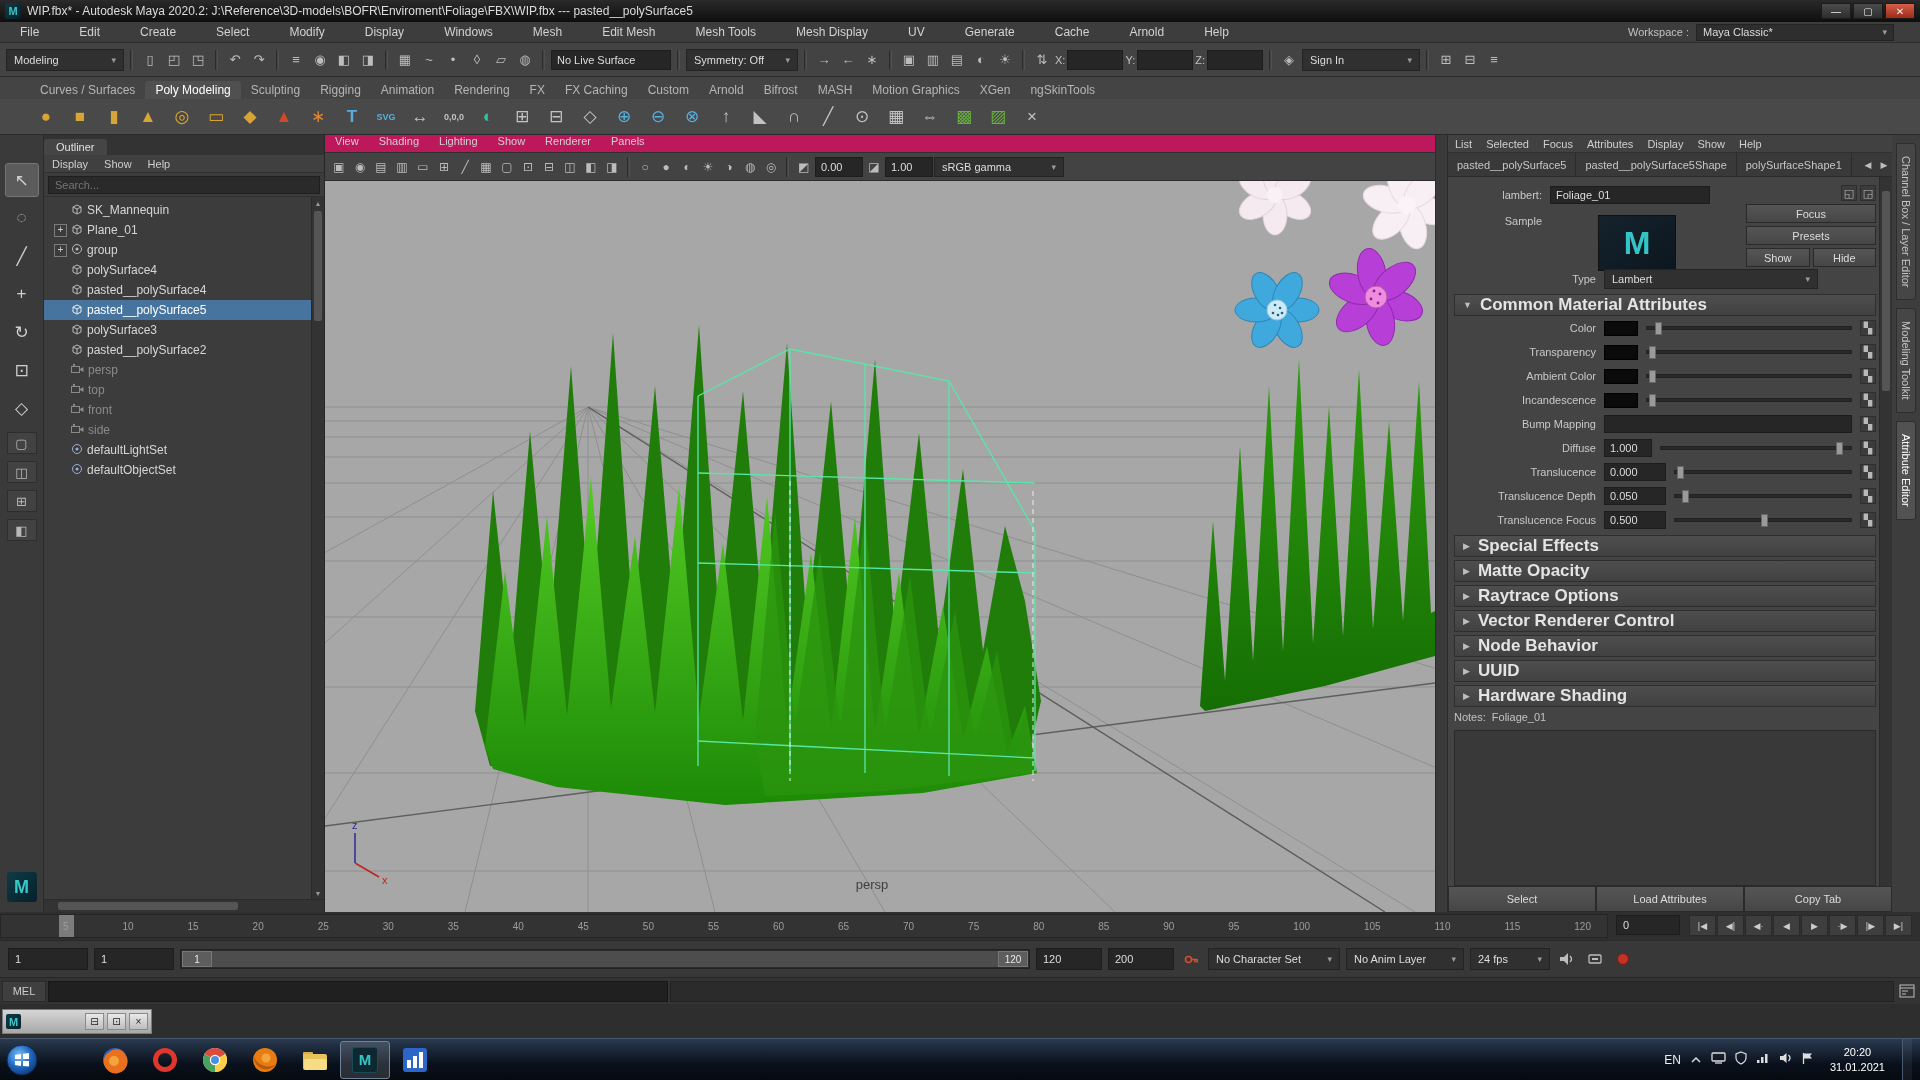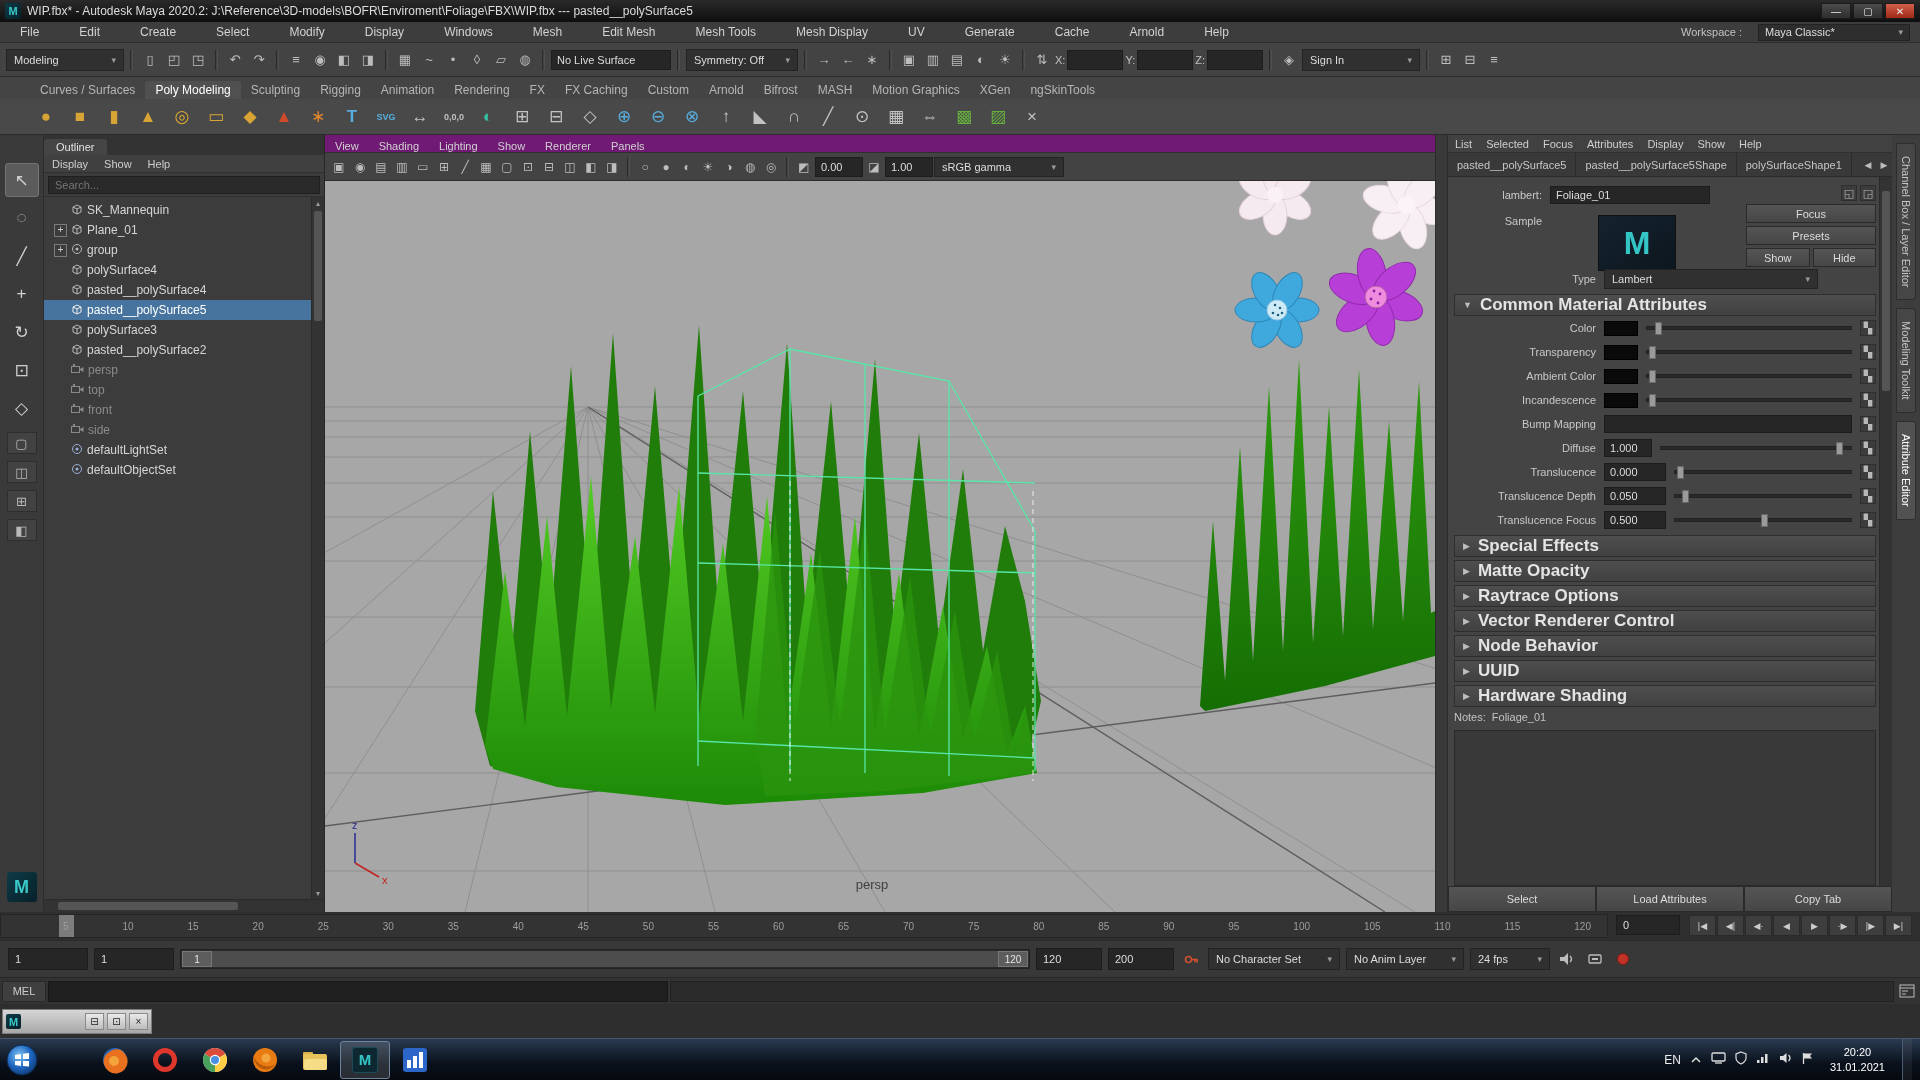--- a/index.html
+++ b/index.html
@@ -8,21 +8,21 @@
 
 .titlebar{position:absolute;left:0;top:0;width:100%;height:22px;background:linear-gradient(#2a2a2a,#0e0e0e);display:flex;align-items:center;gap:6px;padding:0 5px}
 .ttl{color:#dcdcdc;font-size:12px;white-space:nowrap}
 .mlogo{width:16px;height:16px;background:linear-gradient(135deg,#0e3b46,#06202a);color:#3ac8c8;font-weight:bold;font-size:11px;display:flex;align-items:center;justify-content:center;border-radius:2px;flex:none}
 .winbtns{margin-left:auto;display:flex;gap:2px}
 .winbtn{width:30px;height:16px;display:flex;align-items:center;justify-content:center;font-size:10px;color:#eee;background:linear-gradient(#4b4b4b,#2e2e2e);border:1px solid #1b1b1b}
 .winbtn.close{background:linear-gradient(#d2604a,#9e2918)}
 
 .menubar{position:absolute;left:0;top:22px;width:100%;height:21px;background:#3d3d3d;border-bottom:1px solid #2d2d2d;display:flex;align-items:center}
 .menu-item{padding:0 20px;height:100%;display:flex;align-items:center;font-size:12px;color:#d2d2d2}
-.workspace{margin-left:auto;display:flex;align-items:center;gap:16px;padding-right:10px;color:#c6c6c6}
+.workspace{margin-left:auto;display:flex;align-items:center;gap:7px;padding-right:26px;color:#c6c6c6}
 .ws-dd{display:flex;align-items:center;gap:18px;background:#2e2e2e;border:1px solid #232323;height:17px;padding:0 6px;font-size:11px;color:#ddd}
 .car{color:#9c9c9c;font-size:9px}
 
 .statusline{position:absolute;left:0;top:43px;width:100%;height:34px;background:#434343;border-bottom:1px solid #2c2c2c;display:flex;align-items:center;padding:0 6px;gap:2px}
 .dd{display:flex;align-items:center;gap:10px;background:#303030;border:1px solid #232323;height:22px;padding:0 7px;font-size:11px;color:#ddd}
 .sep{width:3px;height:20px;border-left:1px solid #2b2b2b;border-right:1px solid #4f4f4f;margin:0 4px}
 .ic{width:22px;height:22px;display:flex;align-items:center;justify-content:center;color:#bdbdbd;font-size:13px}
 .fld{background:#262626;border:1px solid #1d1d1d;height:20px;display:flex;align-items:center;padding:0 5px;color:#ddd;font-size:11px}
 .lbl{font-size:11px;color:#c2c2c2}
 
@@ -60,21 +60,21 @@
 .ol-row.muted .ol-lab{color:#8b8b8b}
 .ol-row.sel .ol-lab{color:#fff}
 .vscroll{position:absolute;right:0;top:0;bottom:0;width:13px;background:#333;border-left:1px solid #2a2a2a}
 .vscroll .sa{position:absolute;left:0;width:100%;height:12px;display:flex;align-items:center;justify-content:center;font-size:7px;color:#999}
 .vscroll .sa.dn{bottom:0}
 .vscroll .th{position:absolute;left:2px;right:2px;top:14px;height:110px;background:#555;border-radius:2px}
 .hscroll{height:13px;background:#333;border-top:1px solid #2a2a2a;position:relative}
 .hscroll .th{position:absolute;top:2px;bottom:2px;left:14px;width:180px;background:#555;border-radius:2px}
 
 .viewport{position:absolute;left:325px;top:0;width:1110px;height:100%;background:#3f3f3f}
-.vp-menus{height:18px;display:flex;align-items:flex-end;background:#701a75;border-bottom:1px solid #2f2f2f}
+.vp-menus{height:18px;display:flex;align-items:flex-start;background:#be185d;border-bottom:1px solid #2f2f2f}
 .vp-menus span{padding:0 10px;font-size:11px;color:#d0d0d0}
 .vp-toolbar{height:28px;display:flex;align-items:center;background:#434343;border-bottom:1px solid #2c2c2c;padding:0 4px;gap:1px}
 .vp-toolbar .ic{width:20px;height:20px;font-size:12px}
 .vp-canvas{position:absolute;left:0;top:46px;width:1110px;height:731px;background:#a7a7a7}
 
 .splitter{position:absolute;left:1435px;top:0;width:13px;height:100%;background:#3a3a3a;border-left:1px solid #2b2b2b;border-right:1px solid #2b2b2b}
 .ae{position:absolute;left:1448px;top:0;width:444px;height:100%;background:#444;display:flex;flex-direction:column}
 .ae-menus{height:18px;display:flex;align-items:center;background:#414141;border-bottom:1px solid #303030}
 .ae-menus span{padding:0 7px;font-size:11px;color:#cfcfcf}
 .ae-tabs{height:24px;display:flex;align-items:center;background:#393939;border-bottom:1px solid #2a2a2a}
@@ -168,21 +168,21 @@
     <span class="menu-item">Edit Mesh</span>
     <span class="menu-item">Mesh Tools</span>
     <span class="menu-item">Mesh Display</span>
     <span class="menu-item">UV</span>
     <span class="menu-item">Generate</span>
     <span class="menu-item">Cache</span>
     <span class="menu-item">Arnold</span>
     <span class="menu-item">Help</span>
     <div class="workspace">
       <span class="lbl">Workspace :</span>
-      <div class="ws-dd" style="width:152px">
+      <div class="ws-dd" style="width:198px">
         <span>Maya Classic*</span>
         <span class="car" style="margin-left:auto">▾</span>
       </div>
     </div>
   </div>
 
   <div class="statusline">
     <div class="dd" style="width:118px">
       <span>Modeling</span>
         <span class="car" style="margin-left:auto">▾</span>

